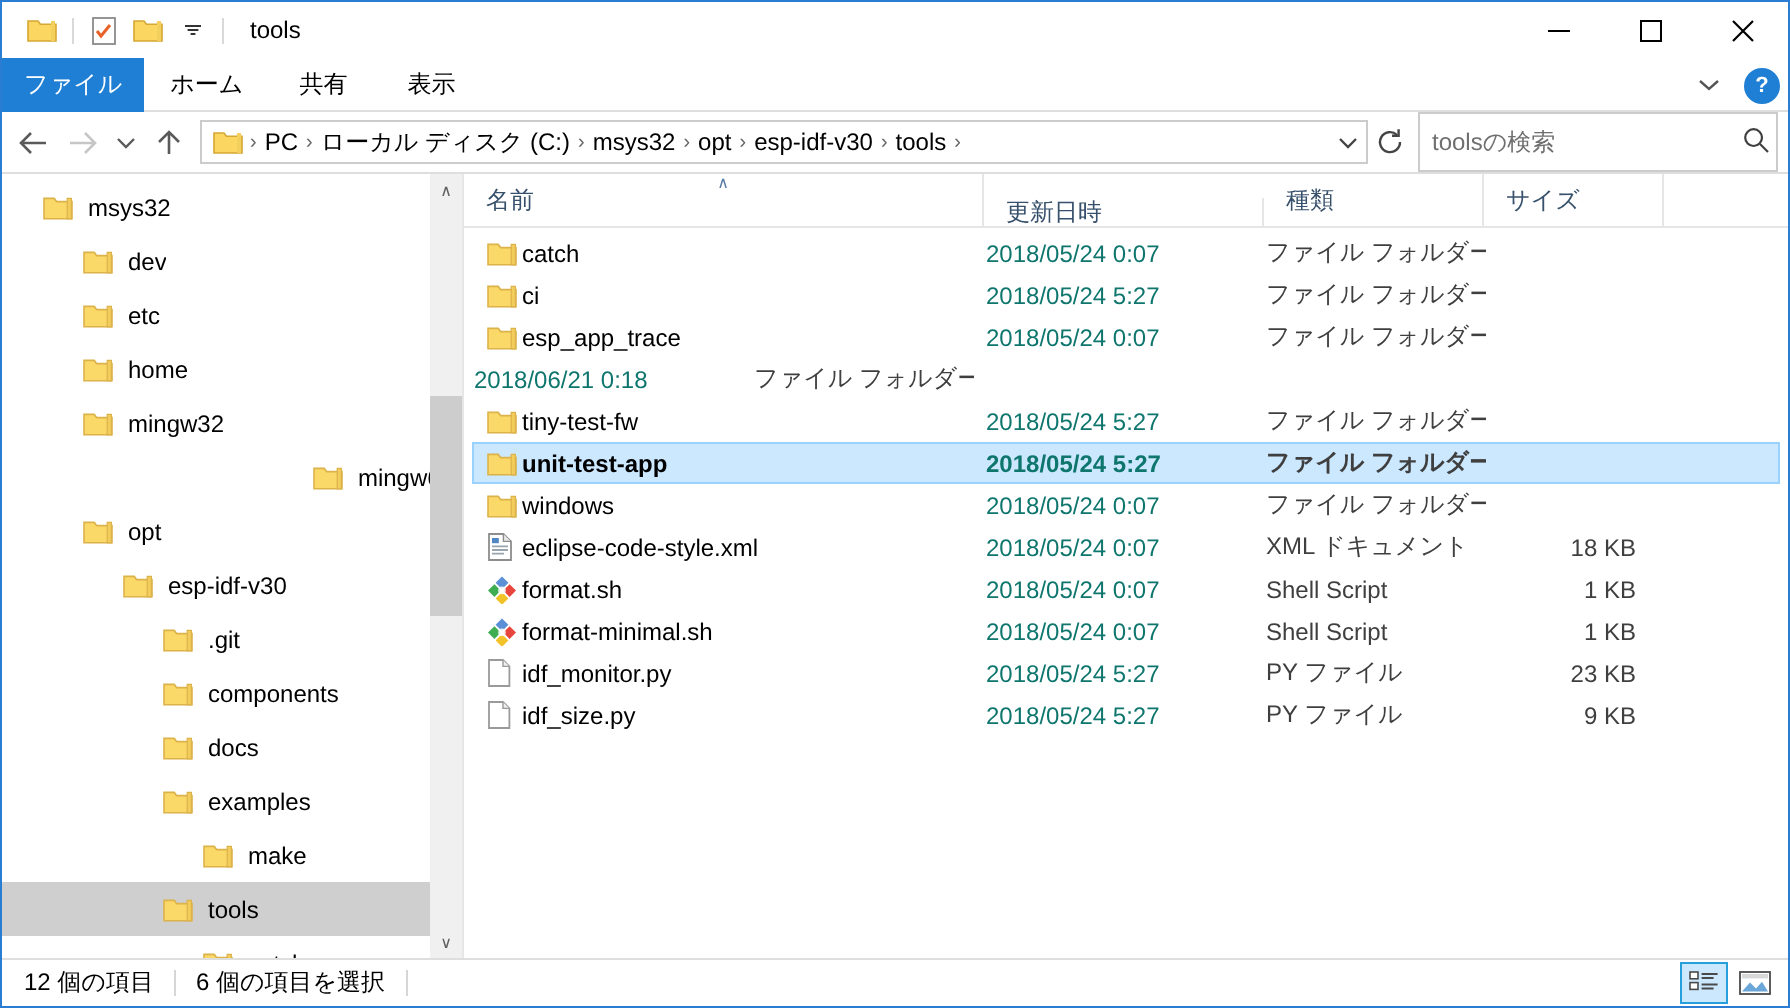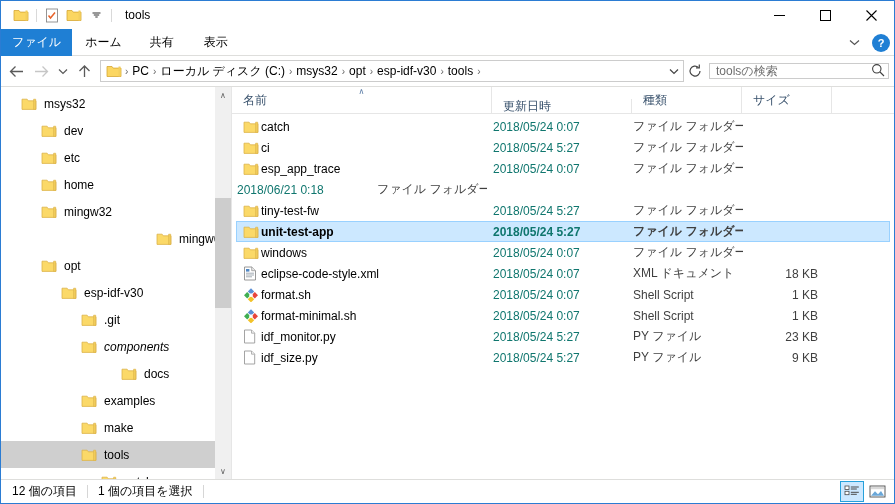--- a/index.html
+++ b/index.html
@@ -111,21 +111,21 @@
   }
   .addr-dd {
     width: 17px; height: 20px; display: flex;
     align-items: center; justify-content: center; color: #444;
   }
   .refresh {
     width: 22px; height: 22px; display: flex;
     align-items: center; justify-content: center; color: #444;
   }
   .searchbox {
-    width: 180px; height: 16px; flex: 0 0 180px;
+    width: 180px; height: 30px; flex: 0 0 180px;
     border: 1px solid #cccccc; background: #fff;
     display: flex; align-items: center; padding: 0 3px 0 6px;
     margin-left: 3px;
   }
   .searchbox input {
     flex: 1; border: none; outline: none; font-size: 12px;
     color: #000; font-family: inherit; min-width: 0; background: transparent;
   }
   .searchbox input::placeholder { color: #6f6f6f; opacity: 1; }
 
@@ -451,48 +451,48 @@
           </div>
           <div class="tree-item" style="padding-left: 80px;">
             <span class="tree-icon">
               <svg width="16" height="14" viewBox="0 0 16 14">
                 <path d="M1 2.2h5.1l1.2 1.6H15v8.6H1z" fill="#fbd968" stroke="#dcb24a" stroke-width=".8"></path>
                 <path d="M12.6 2.2h2.1v10.2h-2.1z" fill="#f2cd5c" stroke="#dcb24a" stroke-width=".6"></path>
               </svg>
             </span>
             <span class="tree-label">.git</span>
           </div>
-          <div class="tree-item" style="padding-left: 80px; font-style: italic;">
+          <div class="tree-item" style="padding-left: 80px;">
             <span class="tree-icon">
               <svg width="16" height="14" viewBox="0 0 16 14">
                 <path d="M1 2.2h5.1l1.2 1.6H15v8.6H1z" fill="#fbd968" stroke="#dcb24a" stroke-width=".8"></path>
                 <path d="M12.6 2.2h2.1v10.2h-2.1z" fill="#f2cd5c" stroke="#dcb24a" stroke-width=".6"></path>
               </svg>
             </span>
             <span class="tree-label">components</span>
           </div>
-          <div class="tree-item" style="padding-left: 80px; margin-left: 40px;">
+          <div class="tree-item" style="padding-left: 80px;">
             <span class="tree-icon">
               <svg width="16" height="14" viewBox="0 0 16 14">
                 <path d="M1 2.2h5.1l1.2 1.6H15v8.6H1z" fill="#fbd968" stroke="#dcb24a" stroke-width=".8"></path>
                 <path d="M12.6 2.2h2.1v10.2h-2.1z" fill="#f2cd5c" stroke="#dcb24a" stroke-width=".6"></path>
               </svg>
             </span>
             <span class="tree-label">docs</span>
           </div>
           <div class="tree-item" style="padding-left: 80px;">
             <span class="tree-icon">
               <svg width="16" height="14" viewBox="0 0 16 14">
                 <path d="M1 2.2h5.1l1.2 1.6H15v8.6H1z" fill="#fbd968" stroke="#dcb24a" stroke-width=".8"></path>
                 <path d="M12.6 2.2h2.1v10.2h-2.1z" fill="#f2cd5c" stroke="#dcb24a" stroke-width=".6"></path>
               </svg>
             </span>
             <span class="tree-label">examples</span>
           </div>
-          <div class="tree-item" style="padding-left: 80px;">
+          <div class="tree-item" style="padding-left: 80px; margin-left: 20px;">
             <span class="tree-icon">
               <svg width="16" height="14" viewBox="0 0 16 14">
                 <path d="M1 2.2h5.1l1.2 1.6H15v8.6H1z" fill="#fbd968" stroke="#dcb24a" stroke-width=".8"></path>
                 <path d="M12.6 2.2h2.1v10.2h-2.1z" fill="#f2cd5c" stroke="#dcb24a" stroke-width=".6"></path>
               </svg>
             </span>
             <span class="tree-label">make</span>
           </div>
           <div class="tree-item selected" style="padding-left: 80px;">
             <span class="tree-icon">
@@ -707,21 +707,21 @@
             <div class="cell cell-type">PY ファイル</div>
             <div class="cell cell-size">9 KB</div>
           </div>
         </div>
     </div>
   </div>
 
   <div class="statusbar">
     <span class="status-seg">12 個の項目</span>
     <span class="status-div"></span>
-    <span class="status-seg">1 個の項目を選択</span>
+    <span class="status-seg">6 個の項目を選択</span>
     <span class="status-div"></span>
     <div class="viewbtns">
       <div class="viewbtn active">
         <svg width="16" height="15" viewBox="0 0 16 15">
           <rect x="1" y="2" width="4" height="3.4" fill="#fff" stroke="#4a4a4a" stroke-width=".8"></rect>
           <rect x="1" y="7.3" width="4" height="3.4" fill="#fff" stroke="#4a4a4a" stroke-width=".8"></rect>
           <path d="M6.8 3h8M6.8 5h6M6.8 8.3h8M6.8 10.3h6" stroke="#4a4a4a" stroke-width="1"></path>
         </svg>
       </div>
       <div class="viewbtn">

